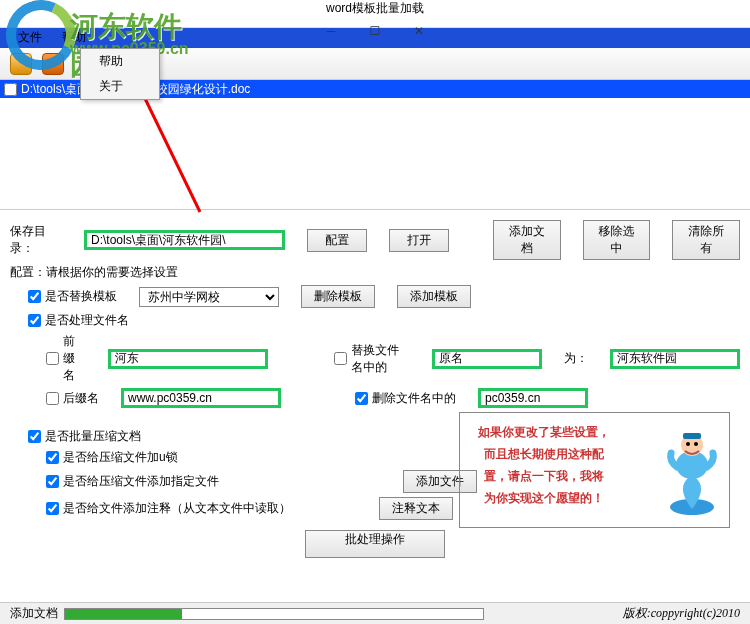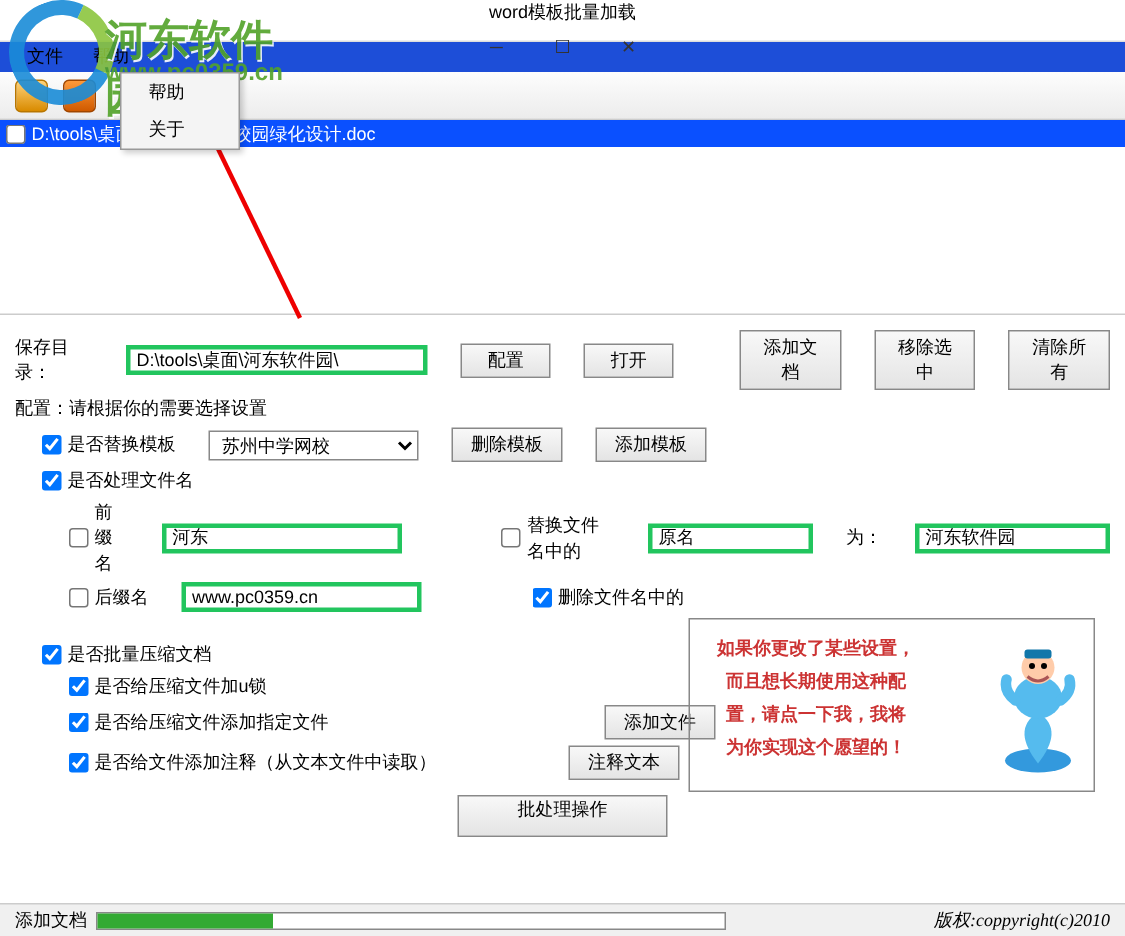--- a/index.html
+++ b/index.html
@@ -159,20 +159,21 @@
     <label class="ck">
         <input type="checkbox" style="">
         <span>后缀名</span>
       </label>
     <input class="txt" style="width: 160px;" value="www.pc0359.cn">
     <span style="width:30px"></span>
     <label class="ck">
         <input type="checkbox" checked="" style="">
         <span>删除文件名中的</span>
       </label>
+    <input class="txt" style="width: 110px;" value="pc0359.cn">
   </div>
 
   <div style="height:12px"></div>
 
   <div class="row section">
     <label class="ck">
         <input type="checkbox" checked="" style="">
         <span>是否批量压缩文档</span>
       </label>
   </div>

